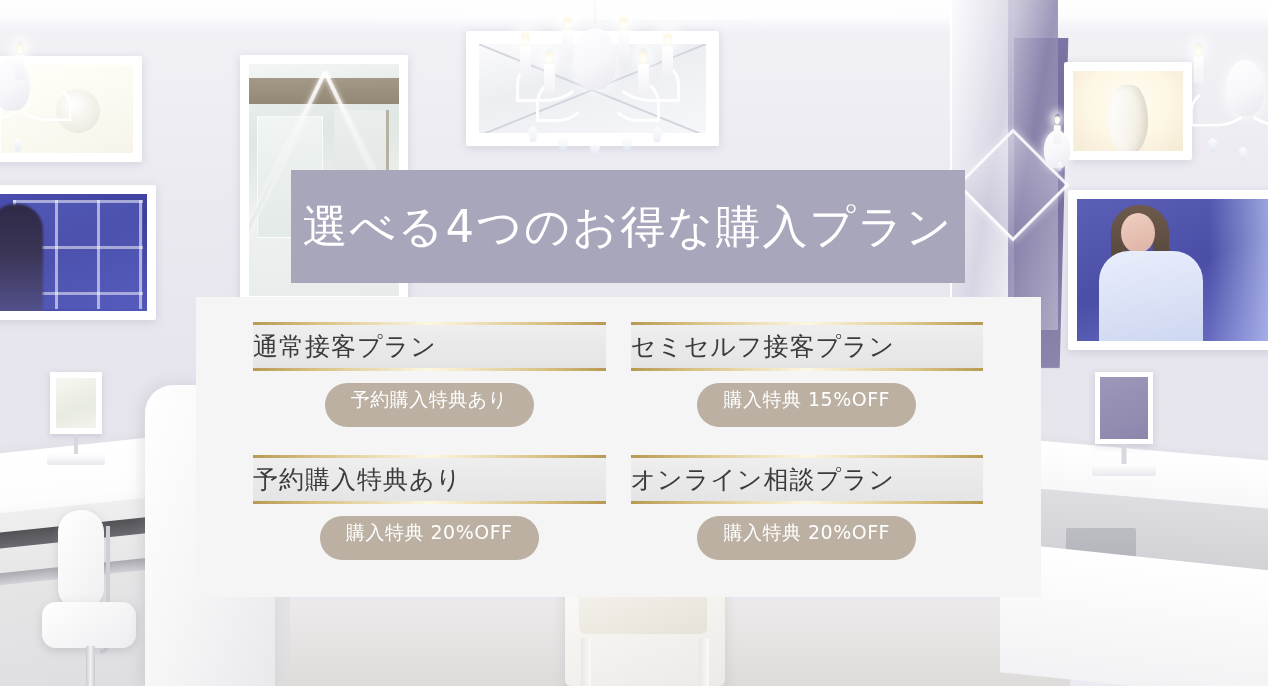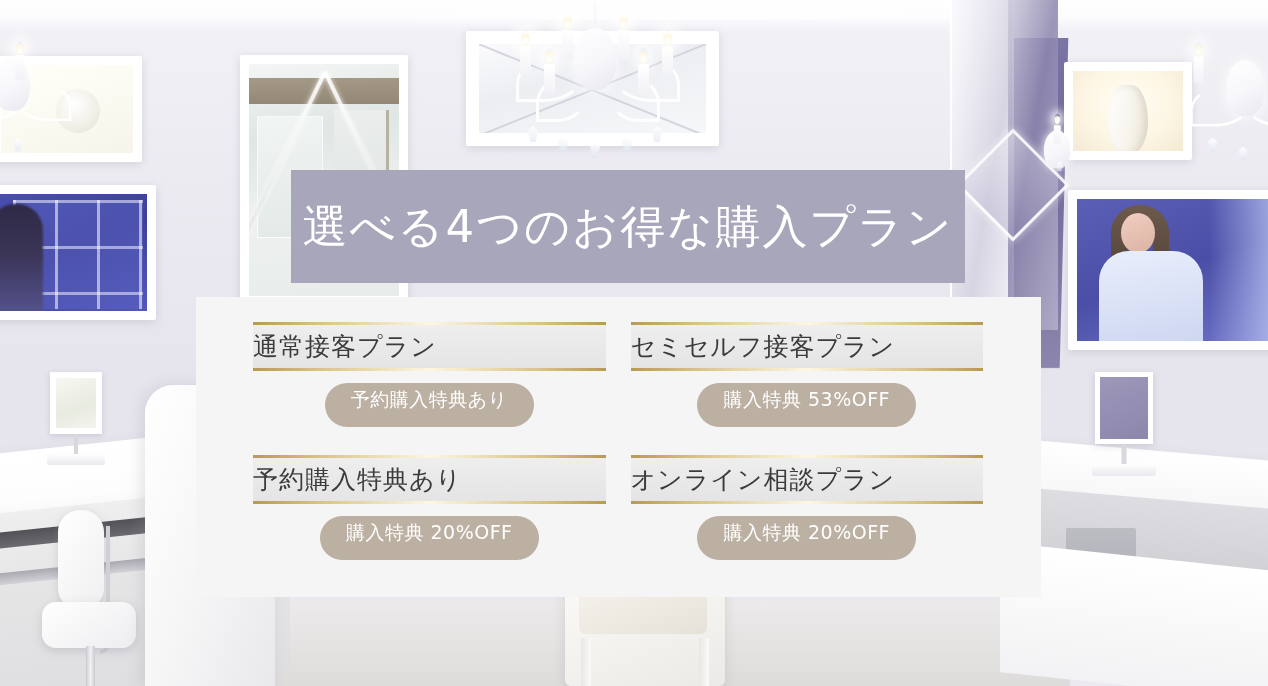--- a/index.html
+++ b/index.html
@@ -632,21 +632,21 @@
         <div class="benefit-row">
           <span class="benefit-pill">予約購入特典あり</span>
         </div>
       </div>
 
       <div class="plan-card">
         <div class="plan-header">
           <span class="plan-title">セミセルフ接客プラン</span>
         </div>
         <div class="benefit-row">
-          <span class="benefit-pill">購入特典 53%OFF</span>
+          <span class="benefit-pill">購入特典 15%OFF</span>
         </div>
       </div>
 
       <div class="plan-card">
         <div class="plan-header">
           <span class="plan-title">予約購入特典あり</span>
         </div>
         <div class="benefit-row">
           <span class="benefit-pill">購入特典 20%OFF</span>
         </div>

